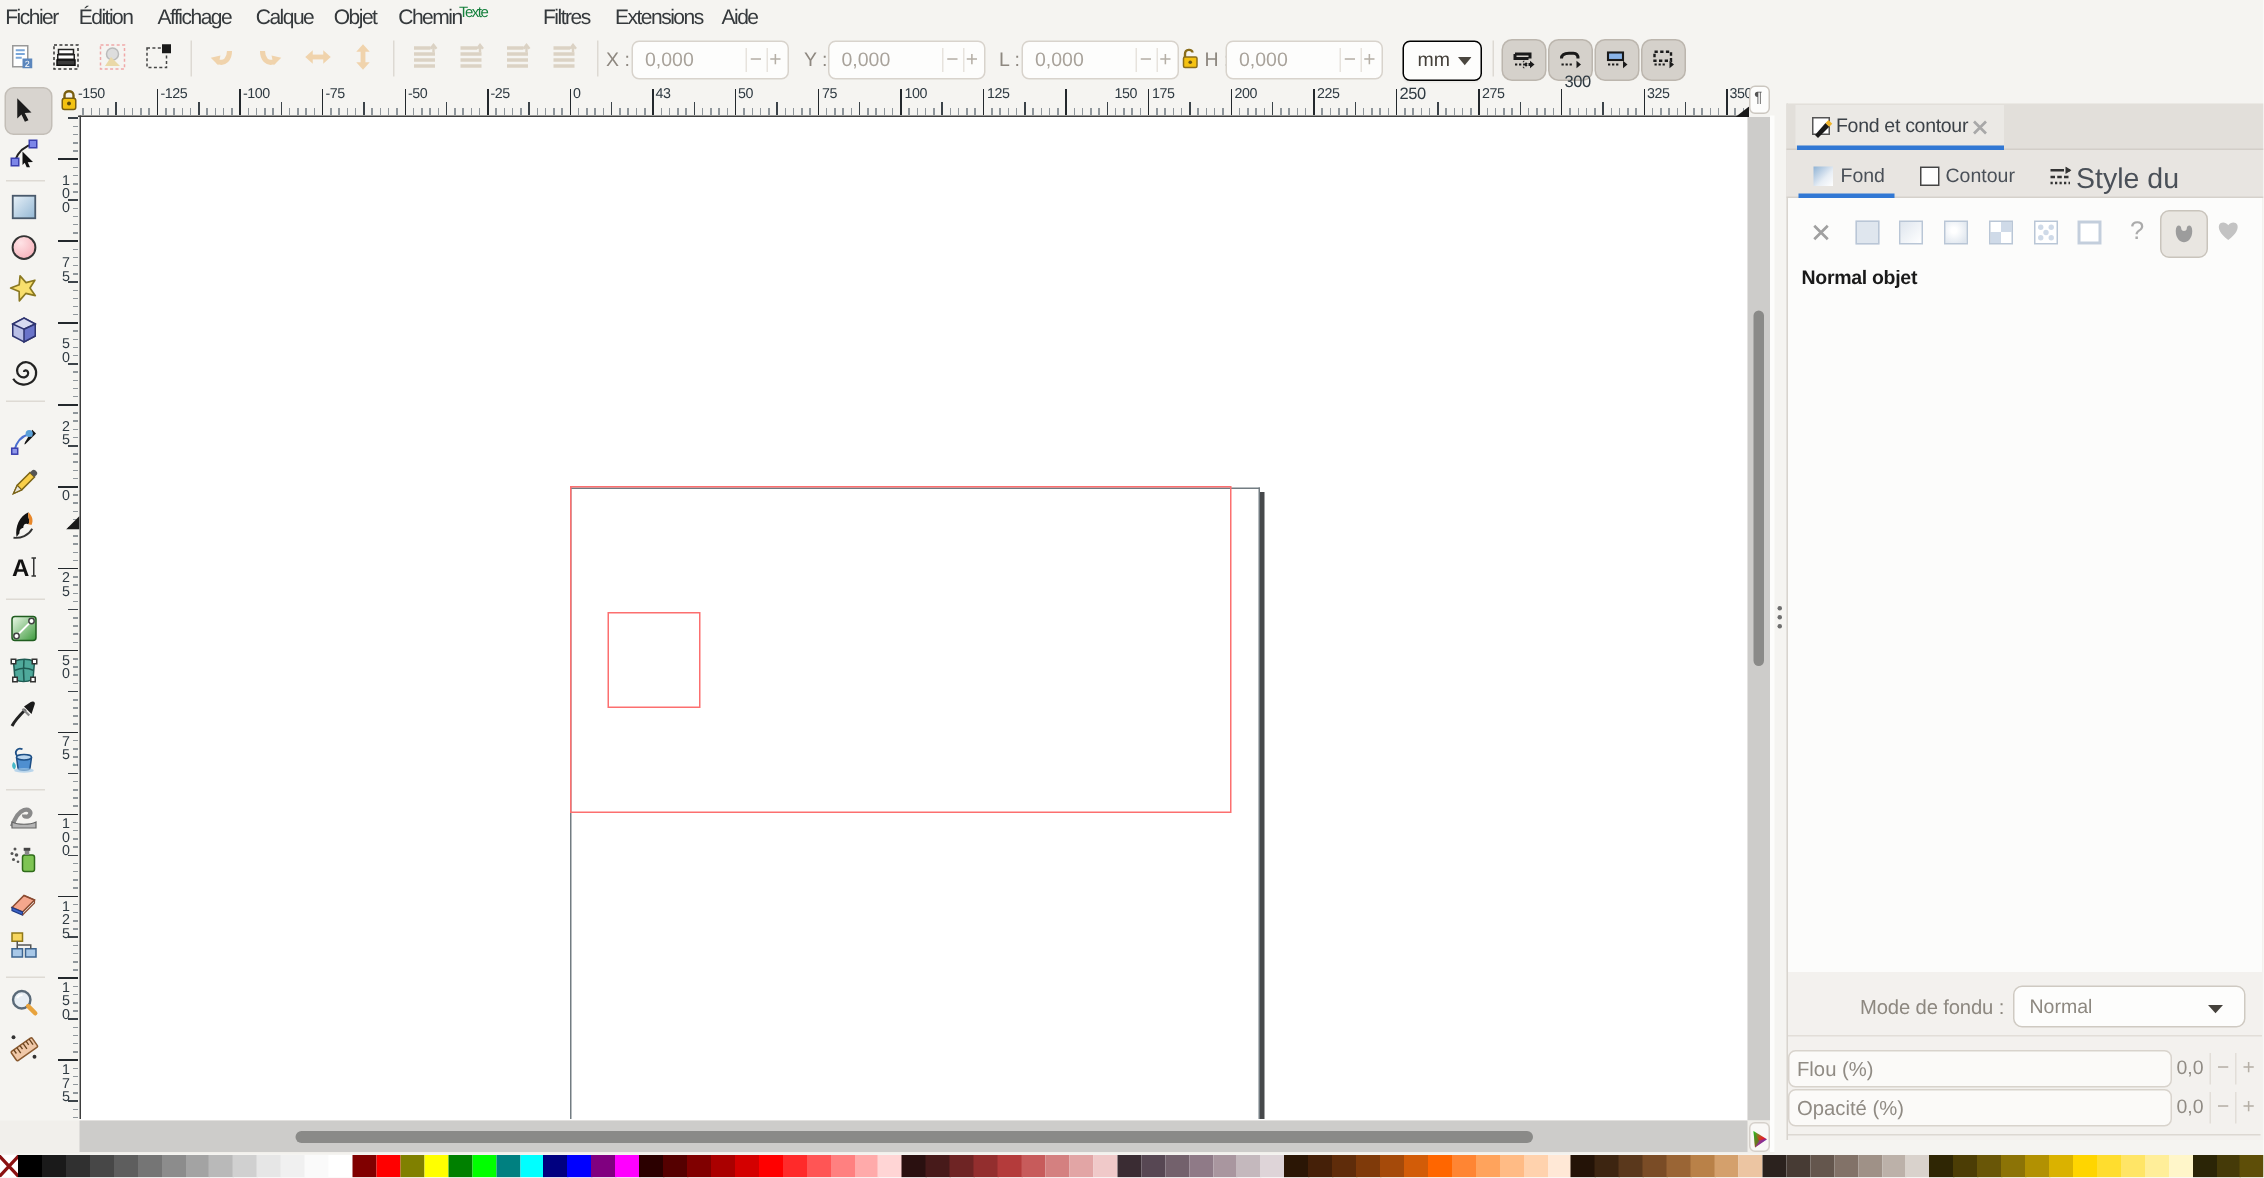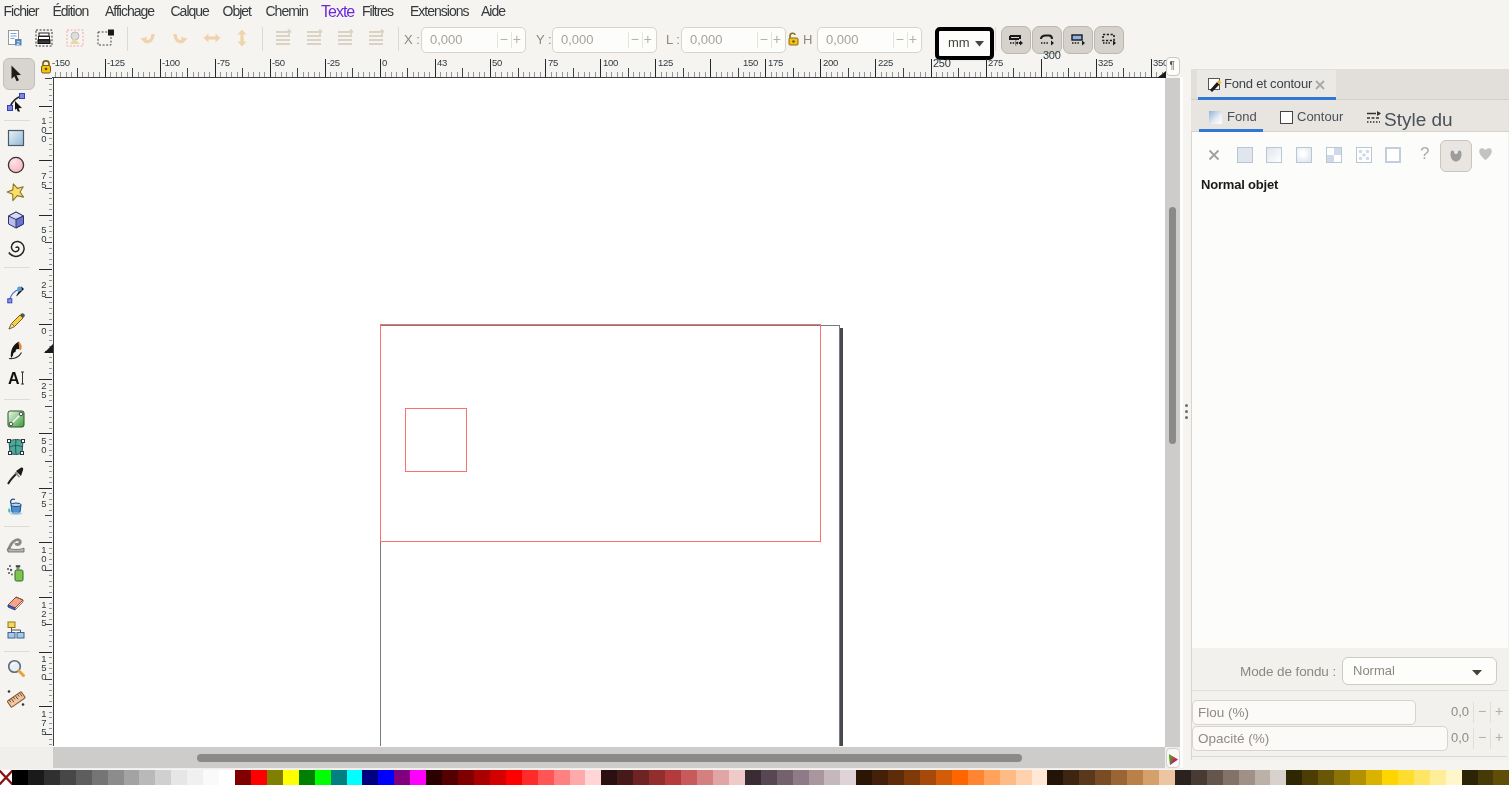--- a/index.html
+++ b/index.html
@@ -1,19 +1,19 @@
 <!DOCTYPE html>
 <html><head><meta charset="utf-8"><style>html,body{margin:0;padding:0}*{font-family:"Liberation Sans",sans-serif}body{width:1509px;height:785px;position:relative;background:#f5f4f1;overflow:hidden}</style></head><body>
 <span style="position:absolute;left:3.5px;top:3px;font-size:14px;letter-spacing:-1px;color:#35393c">Fichier</span>
 <span style="position:absolute;left:52.5px;top:3px;font-size:14px;letter-spacing:-1px;color:#35393c">Édition</span>
 <span style="position:absolute;left:105px;top:3px;font-size:14px;letter-spacing:-1px;color:#35393c">Affichage</span>
 <span style="position:absolute;left:170.5px;top:3px;font-size:14px;letter-spacing:-1px;color:#35393c">Calque</span>
 <span style="position:absolute;left:222.5px;top:3px;font-size:14px;letter-spacing:-1px;color:#35393c">Objet</span>
 <span style="position:absolute;left:265.5px;top:3px;font-size:14px;letter-spacing:-1px;color:#35393c">Chemin</span>
-<span style="position:absolute;left:321px;top:3px;font-size:16px;letter-spacing:-1px;color:#6d28d9">Texte</span>
+<span style="position:absolute;left:306px;top:3px;font-size:10px;letter-spacing:-1px;color:#15803d">Texte</span>
 <span style="position:absolute;left:362px;top:3px;font-size:14px;letter-spacing:-1px;color:#35393c">Filtres</span>
 <span style="position:absolute;left:410px;top:3px;font-size:14px;letter-spacing:-1px;color:#35393c">Extensions</span>
 <span style="position:absolute;left:481px;top:3px;font-size:14px;letter-spacing:-1px;color:#35393c">Aide</span>
 <div style="position:absolute;left:4px;top:28px;width:20px;height:20px"><svg width="20" height="20" viewBox="0 0 20 20">
       <rect x="4.5" y="2.5" width="10" height="14" fill="#ffffff" stroke="#999"></rect>
       <path d="M6.5 5.5 H12.5 M6.5 8 H12.5 M6.5 10.5 H10.5" stroke="#7aa6d8" stroke-width="1.2"></path>
       <rect x="11" y="11" width="6.5" height="6.5" fill="#5b86bd"></rect>
       <text x="12.5" y="16.8" font-size="6" fill="#fff" font-family="Liberation Sans">2</text>
     </svg></div>
 <div style="position:absolute;left:34px;top:28px;width:20px;height:20px"><svg width="20" height="20" viewBox="0 0 20 20">
@@ -99,21 +99,21 @@
     <span style="position:absolute;right:17px;top:3px;color:#b5afa6;font-size:14px">−</span>
     <span style="position:absolute;right:4px;top:3px;color:#b5afa6;font-size:14px">+</span>
     <div style="position:absolute;right:27.5px;top:4px;width:1px;height:16px;background:#e7e3dd"></div>
     <div style="position:absolute;right:13.5px;top:4px;width:1px;height:16px;background:#e7e3dd"></div>
   </div>
 <div style="position:absolute;left:786px;top:31px;width:14px;height:16px"><svg width="14" height="16" viewBox="0 0 14 16">
       <path d="M4 7 V5 C4 1.5 9 1.5 9 4" fill="none" stroke="#8a6d1a" stroke-width="1.6"></path>
       <rect x="3" y="7" width="9" height="7" rx="1" fill="#f5c211" stroke="#8a6d1a"></rect>
       <circle cx="7.5" cy="10.5" r="1.2" fill="#6a5310"></circle>
     </svg></div>
-<div style="position:absolute;left:935px;top:27px;width:51px;height:25px;background:#fdfdfc;border:4px solid #000000;border-radius:5px;box-shadow:0 1px 1px rgba(0,0,0,0.04)">
+<div style="position:absolute;left:935px;top:27px;width:51px;height:25px;background:#fdfdfc;border:1px solid #000000;border-radius:5px;box-shadow:0 1px 1px rgba(0,0,0,0.04)">
     <span style="position:absolute;left:9px;top:4px;font-size:13px;color:#44403a">mm</span>
     <svg style="position:absolute;right:6px;top:10px" width="9" height="6">
       <path d="M0 0 L4.5 5.5 L9 0 Z" fill="#4a463f"></path>
     </svg>
   </div>
 <div style="position:absolute;left:1001px;top:26px;width:28px;height:26px;background:#d5d1cb;border:1px solid #bcb6ae;border-radius:7px">
     <svg style="position:absolute;left:4px;top:3px" width="20" height="20" viewBox="0 0 20 20">
       <path d="M4 6 H14 V9 M4 6 V9 H13" stroke="#1a1a1a" stroke-width="2" fill="none"></path>
       <path d="M4 13 H12 M12 13 L9.5 10.8 M12 13 L9.5 15.2" stroke="#1a1a1a" stroke-width="1.4" fill="none" stroke-dasharray="1.5 1.2"></path>
       <path d="M13 13 L15 13" stroke="#1a1a1a" stroke-width="2"></path>
@@ -458,21 +458,21 @@
   </svg>
 <span style="position:absolute;left:1201px;top:177px;font-size:13px;font-weight:bold;letter-spacing:-0.2px;color:#1a1a1a">Normal objet</span>
 <span style="position:absolute;left:1240px;top:664px;font-size:13.5px;letter-spacing:-0.1px;color:#8d8880">Mode de fondu :</span>
 <div style="position:absolute;left:1342px;top:657px;width:155px;height:28px;background:#fdfdfc;border:1px solid #cfcac2;border-radius:6px;box-sizing:border-box">
     <span style="position:absolute;left:10px;top:5px;font-size:13px;color:#8d8880">Normal</span>
     <svg style="position:absolute;right:14px;top:12px" width="10" height="6">
       <path d="M0 0 L5 5.5 L10 0 Z" fill="#45413b"></path>
     </svg>
   </div>
 <div style="position:absolute;left:1192px;top:690px;width:316px;height:1px;background:#e2ded8"></div>
-<div style="position:absolute;left:1192px;top:700px;width:224px;height:25px;background:#fbfaf8;border:1px solid #d8d3cc;border-radius:5px;box-sizing:border-box">
+<div style="position:absolute;left:1192px;top:700px;width:256px;height:25px;background:#fbfaf8;border:1px solid #d8d3cc;border-radius:5px;box-sizing:border-box">
     <span style="position:absolute;left:5px;top:4px;font-size:13.5px;color:#908b84">Flou (%)</span>
   </div>
 <span style="position:absolute;left:1451px;top:704px;font-size:13px;color:#908b84">0,0</span>
 <div style="position:absolute;left:1473px;top:702px;width:1px;height:21px;background:#e2ded8"></div>
 <span style="position:absolute;left:1478px;top:703px;font-size:14px;color:#b5afa6">−</span>
 <div style="position:absolute;left:1490px;top:702px;width:1px;height:21px;background:#e2ded8"></div>
 <span style="position:absolute;left:1495px;top:703px;font-size:14px;color:#b5afa6">+</span>
 <div style="position:absolute;left:1192px;top:726px;width:256px;height:25px;background:#fbfaf8;border:1px solid #d8d3cc;border-radius:5px;box-sizing:border-box">
     <span style="position:absolute;left:5px;top:4px;font-size:13.5px;color:#908b84">Opacité (%)</span>
   </div>

